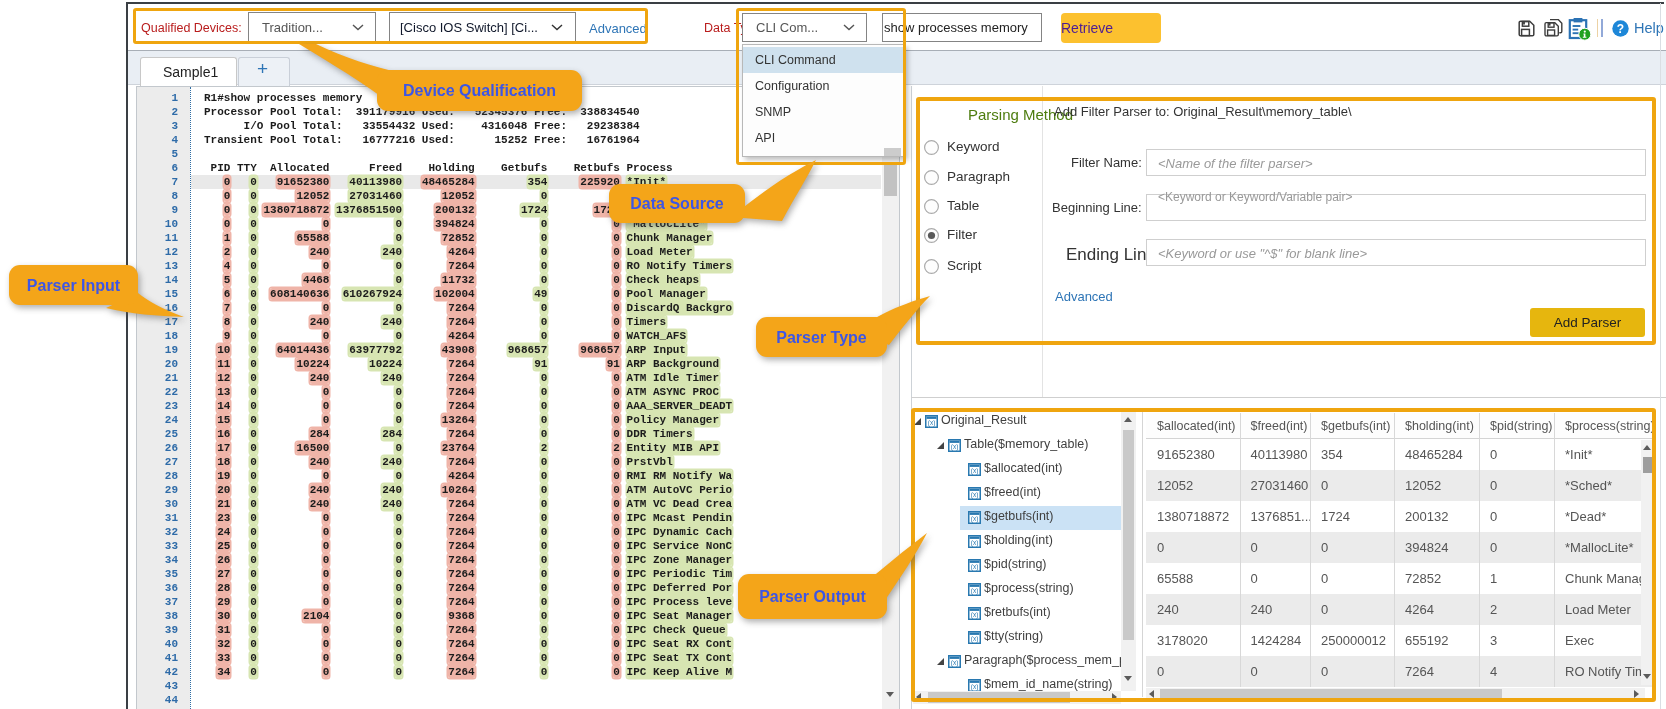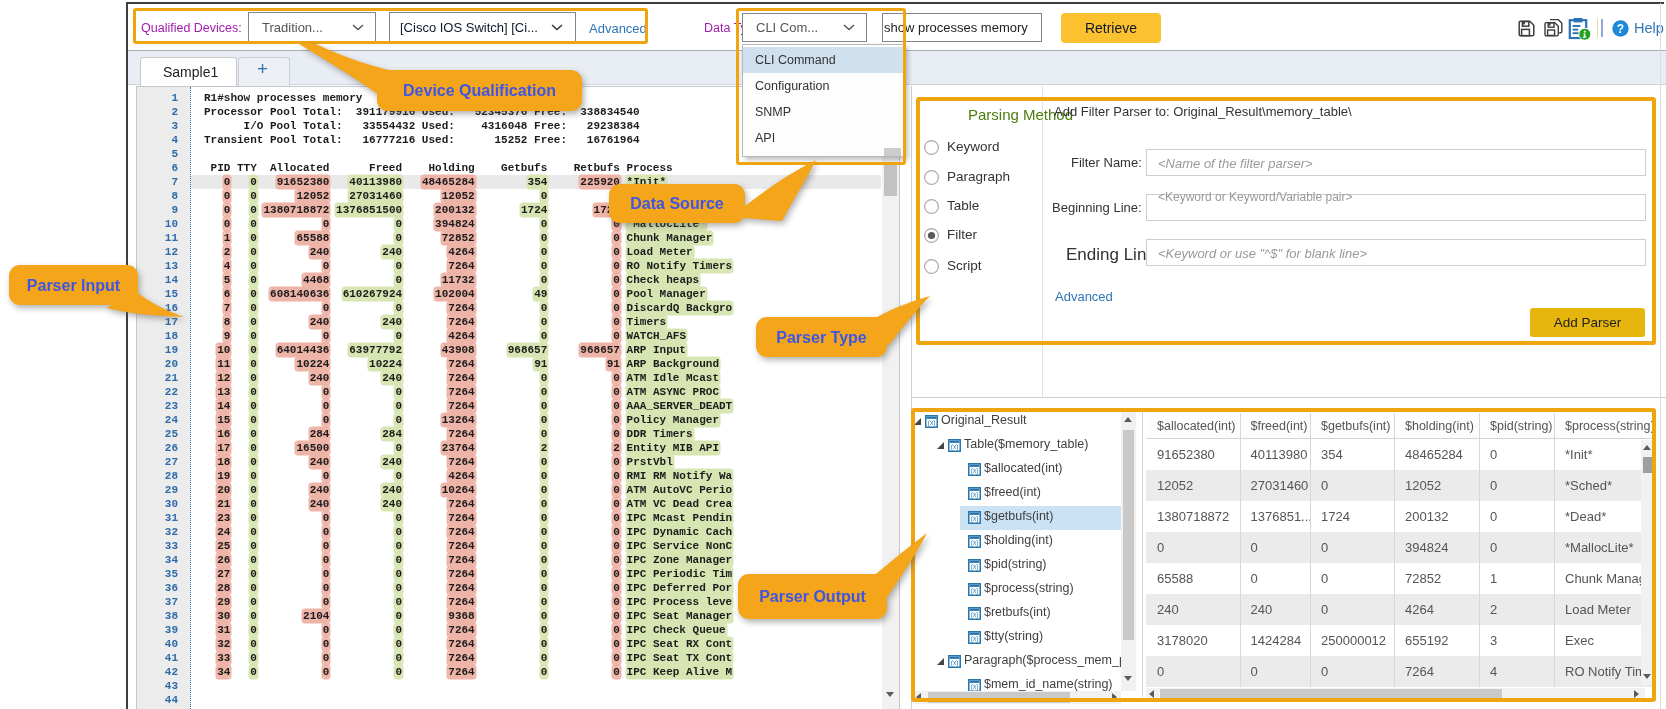--- a/index.html
+++ b/index.html
@@ -6,21 +6,21 @@
 .cl { height:14px; line-height:14px; white-space:pre; }
 .code { position:absolute; left:204px; top:91px; font-family:"Liberation Mono",monospace; font-size:11px; font-weight:bold; color:#1c1c1c; }
 .gut { position:absolute; left:137px; top:91px; width:41px; text-align:right; font-family:"Liberation Mono",monospace; font-size:11px; font-weight:bold; color:#2e6ba8; }
 .gl { height:14px; line-height:14px; }
 .p { background:#efb4a8; box-shadow:0 0 0 1.5px #efb4a8; border-radius:2px; }
 .g { background:#d7e5b2; box-shadow:0 0 0 1.5px #d7e5b2; border-radius:2px; }
 .tl { font-size:12.5px; color:#404040; white-space:nowrap; }
 .th { font-size:12.5px; color:#555; white-space:nowrap; }
 .td { font-size:13px; color:#555; white-space:nowrap; }
 .rl { font-size:13.5px; color:#333; }
-.lbl { font-size:12.5px; color:#a21caf; }
+.lbl { font-size:12.5px; color:#b91c1c; }
 .co { filter:drop-shadow(2.5px 3px 3px rgba(80,80,80,0.45)); overflow:visible; }
 </style></head>
 <body>
 
 <div class="abs" style="left:126px;top:2px;width:1538px;height:2px;background:#3a3f44"></div>
 <div class="abs" style="left:126px;top:2px;width:2px;height:707px;background:#3a3f44"></div>
 
 <div class="abs lbl" style="left:141px;top:21px">Qualified Devices:</div>
 <div class="abs" style="left:248px;top:12px;width:128px;height:30px;border:1px solid #848484;background:#fff"></div>
 <div class="abs" style="left:262px;top:20px;font-size:13px;color:#555">Tradition...</div>
@@ -34,21 +34,21 @@
   </svg>
 <div class="abs" style="left:589px;top:21px;font-size:13px;color:#2e75b6">Advanced</div>
 <div class="abs lbl" style="left:704px;top:21px">Data Type:</div>
 <div class="abs" style="left:742px;top:13px;width:125px;height:29px;border:1px solid #848484;background:#fff"></div>
 <div class="abs" style="left:756px;top:20px;font-size:13px;color:#555">CLI Com...</div>
 <svg class="abs" style="left:843px;top:24px" width="12" height="7" fill="none" stroke="#555" stroke-width="1.4">
     <polyline points="1,1 6,5.6 11,1"></polyline>
   </svg>
 <div class="abs" style="left:882px;top:13px;width:160px;height:29px;border:1px solid #848484;background:#fff"></div>
 <div class="abs" style="left:884px;top:20px;font-size:13px;color:#222">show processes memory</div>
-<div class="abs" style="left:1061px;top:13px;width:100px;height:30px;background:#fcc12f;border-radius:4px;text-align:center;line-height:30px;font-size:14px;color:#0f172a">Retrieve</div>
+<div class="abs" style="left:1061px;top:13px;width:100px;height:30px;background:#fcc12f;border-radius:4px;line-height:30px;font-size:14px;color:#4c1d95">Retrieve</div>
 <svg class="abs" style="left:1517px;top:19px" width="19" height="19" fill="none" stroke="#3d3d3d" stroke-width="1.5">
 <path d="M3.6,2.2 h9.1 l4.1,4.1 v9.1 a1.4,1.4 0 0 1 -1.4,1.4 h-11.8 a1.4,1.4 0 0 1 -1.4,-1.4 v-11.8 a1.4,1.4 0 0 1 1.4,-1.4 z" stroke-linejoin="round"></path>
 <rect x="5.4" y="2.6" width="6.4" height="4.6"></rect>
 <line x1="7" y1="2.6" x2="7" y2="5.4" stroke-width="1.8"></line>
 <rect x="4.6" y="10.4" width="7.8" height="6.2"></rect>
 </svg>
 <svg class="abs" style="left:1543px;top:18px" width="22" height="20" fill="none" stroke="#3d3d3d" stroke-width="1.4">
 <path d="M7,1.6 h8.2 l3.6,3.6 v8.2 a1.3,1.3 0 0 1 -1.3,1.3 h-1.2" stroke-linejoin="round"></path>
 <path d="M3.3,4.6 h8.3 l3.7,3.7 v8.3 a1.3,1.3 0 0 1 -1.3,1.3 h-10.7 a1.3,1.3 0 0 1 -1.3,-1.3 v-10.7 a1.3,1.3 0 0 1 1.3,-1.3 z" stroke-linejoin="round" fill="#fff"></path>
 <rect x="5.2" y="5" width="5.8" height="4.2" fill="#fff"></rect>
@@ -145,21 +145,21 @@
 <div class="cl">   <span class="p">1</span>   <span class="g">0</span>      <span class="p">65588</span>          <span class="g">0</span>      <span class="p">72852</span>          <span class="g">0</span>          <span class="p">0</span> <span class="g">Chunk Manager</span></div>
 <div class="cl">   <span class="p">2</span>   <span class="g">0</span>        <span class="p">240</span>        <span class="g">240</span>       <span class="p">4264</span>          <span class="g">0</span>          <span class="p">0</span> <span class="g">Load Meter</span></div>
 <div class="cl">   <span class="p">4</span>   <span class="g">0</span>          <span class="p">0</span>          <span class="g">0</span>       <span class="p">7264</span>          <span class="g">0</span>          <span class="p">0</span> <span class="g">RO Notify Timers</span></div>
 <div class="cl">   <span class="p">5</span>   <span class="g">0</span>       <span class="p">4468</span>          <span class="g">0</span>      <span class="p">11732</span>          <span class="g">0</span>          <span class="p">0</span> <span class="g">Check heaps</span></div>
 <div class="cl">   <span class="p">6</span>   <span class="g">0</span>  <span class="p">608140636</span>  <span class="g">610267924</span>     <span class="p">102004</span>         <span class="g">49</span>          <span class="p">0</span> <span class="g">Pool Manager</span></div>
 <div class="cl">   <span class="p">7</span>   <span class="g">0</span>          <span class="p">0</span>          <span class="g">0</span>       <span class="p">7264</span>          <span class="g">0</span>          <span class="p">0</span> <span class="g">DiscardQ Backgro</span></div>
 <div class="cl">   <span class="p">8</span>   <span class="g">0</span>        <span class="p">240</span>        <span class="g">240</span>       <span class="p">7264</span>          <span class="g">0</span>          <span class="p">0</span> <span class="g">Timers</span></div>
 <div class="cl">   <span class="p">9</span>   <span class="g">0</span>          <span class="p">0</span>          <span class="g">0</span>       <span class="p">4264</span>          <span class="g">0</span>          <span class="p">0</span> <span class="g">WATCH_AFS</span></div>
 <div class="cl">  <span class="p">10</span>   <span class="g">0</span>   <span class="p">64014436</span>   <span class="g">63977792</span>      <span class="p">43908</span>     <span class="g">968657</span>     <span class="p">968657</span> <span class="g">ARP Input</span></div>
 <div class="cl">  <span class="p">11</span>   <span class="g">0</span>      <span class="p">10224</span>      <span class="g">10224</span>       <span class="p">7264</span>         <span class="g">91</span>         <span class="p">91</span> <span class="g">ARP Background</span></div>
-<div class="cl">  <span class="p">12</span>   <span class="g">0</span>        <span class="p">240</span>        <span class="g">240</span>       <span class="p">7264</span>          <span class="g">0</span>          <span class="p">0</span> <span class="g">ATM Idle Mcast</span></div>
+<div class="cl">  <span class="p">12</span>   <span class="g">0</span>        <span class="p">240</span>        <span class="g">240</span>       <span class="p">7264</span>          <span class="g">0</span>          <span class="p">0</span> <span class="g">ATM Idle Timer</span></div>
 <div class="cl">  <span class="p">13</span>   <span class="g">0</span>          <span class="p">0</span>          <span class="g">0</span>       <span class="p">7264</span>          <span class="g">0</span>          <span class="p">0</span> <span class="g">ATM ASYNC PROC</span></div>
 <div class="cl">  <span class="p">14</span>   <span class="g">0</span>          <span class="p">0</span>          <span class="g">0</span>       <span class="p">7264</span>          <span class="g">0</span>          <span class="p">0</span> <span class="g">AAA_SERVER_DEADT</span></div>
 <div class="cl">  <span class="p">15</span>   <span class="g">0</span>          <span class="p">0</span>          <span class="g">0</span>      <span class="p">13264</span>          <span class="g">0</span>          <span class="p">0</span> <span class="g">Policy Manager</span></div>
 <div class="cl">  <span class="p">16</span>   <span class="g">0</span>        <span class="p">284</span>        <span class="g">284</span>       <span class="p">7264</span>          <span class="g">0</span>          <span class="p">0</span> <span class="g">DDR Timers</span></div>
 <div class="cl">  <span class="p">17</span>   <span class="g">0</span>      <span class="p">16500</span>          <span class="g">0</span>      <span class="p">23764</span>          <span class="g">2</span>          <span class="p">2</span> <span class="g">Entity MIB API</span></div>
 <div class="cl">  <span class="p">18</span>   <span class="g">0</span>        <span class="p">240</span>        <span class="g">240</span>       <span class="p">7264</span>          <span class="g">0</span>          <span class="p">0</span> <span class="g">PrstVbl</span></div>
 <div class="cl">  <span class="p">19</span>   <span class="g">0</span>          <span class="p">0</span>          <span class="g">0</span>       <span class="p">4264</span>          <span class="g">0</span>          <span class="p">0</span> <span class="g">RMI RM Notify Wa</span></div>
 <div class="cl">  <span class="p">20</span>   <span class="g">0</span>        <span class="p">240</span>        <span class="g">240</span>      <span class="p">10264</span>          <span class="g">0</span>          <span class="p">0</span> <span class="g">ATM AutoVC Perio</span></div>
 <div class="cl">  <span class="p">21</span>   <span class="g">0</span>        <span class="p">240</span>        <span class="g">240</span>       <span class="p">7264</span>          <span class="g">0</span>          <span class="p">0</span> <span class="g">ATM VC Dead Crea</span></div>
 <div class="cl">  <span class="p">23</span>   <span class="g">0</span>          <span class="p">0</span>          <span class="g">0</span>       <span class="p">7264</span>          <span class="g">0</span>          <span class="p">0</span> <span class="g">IPC Mcast Pendin</span></div>

